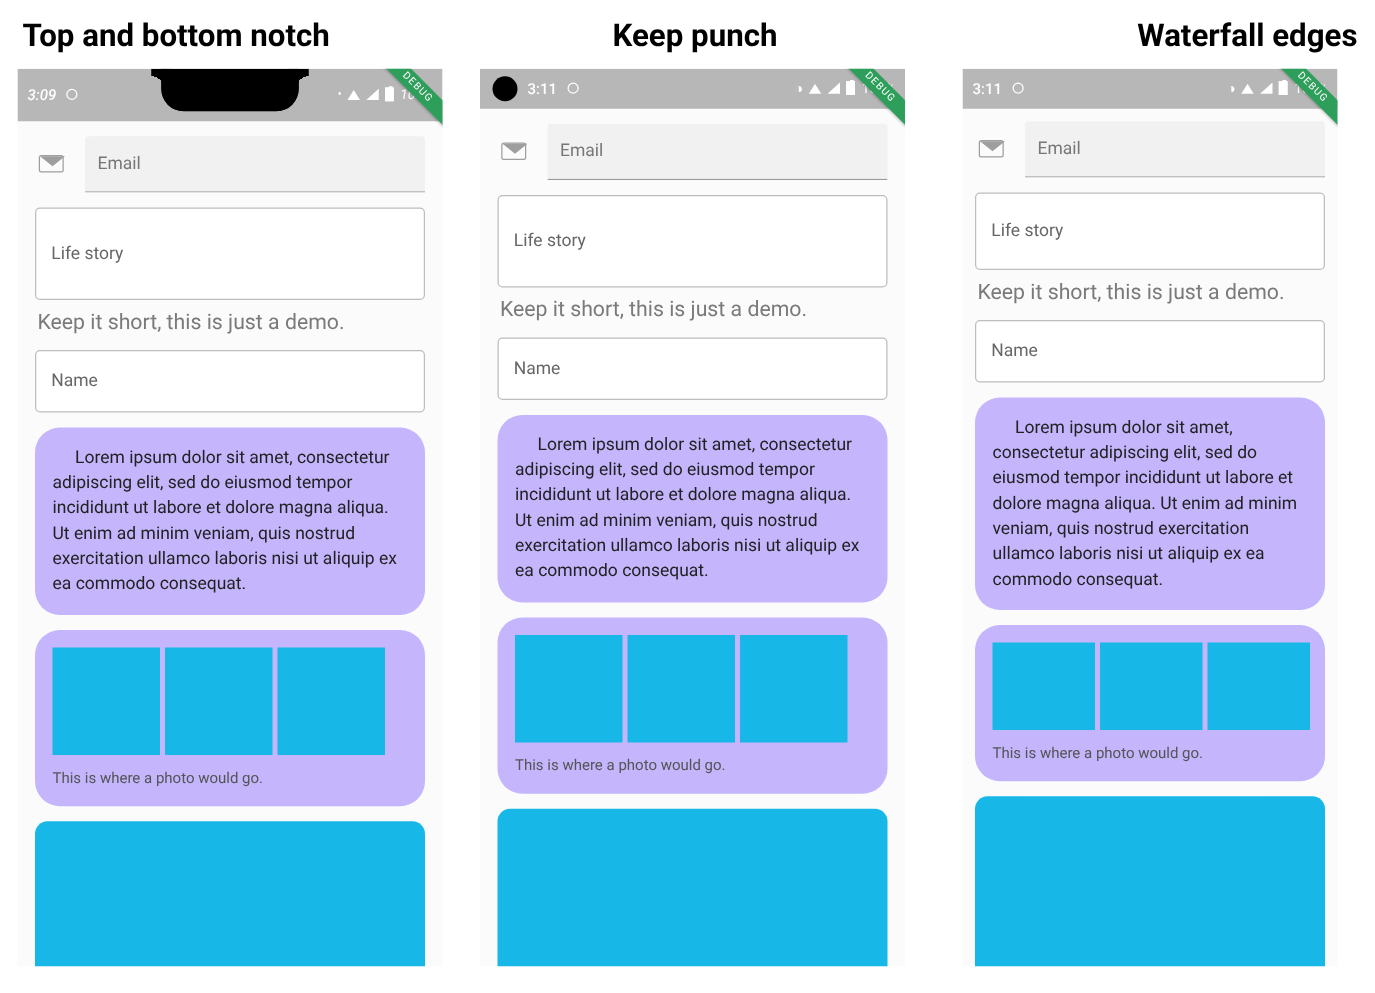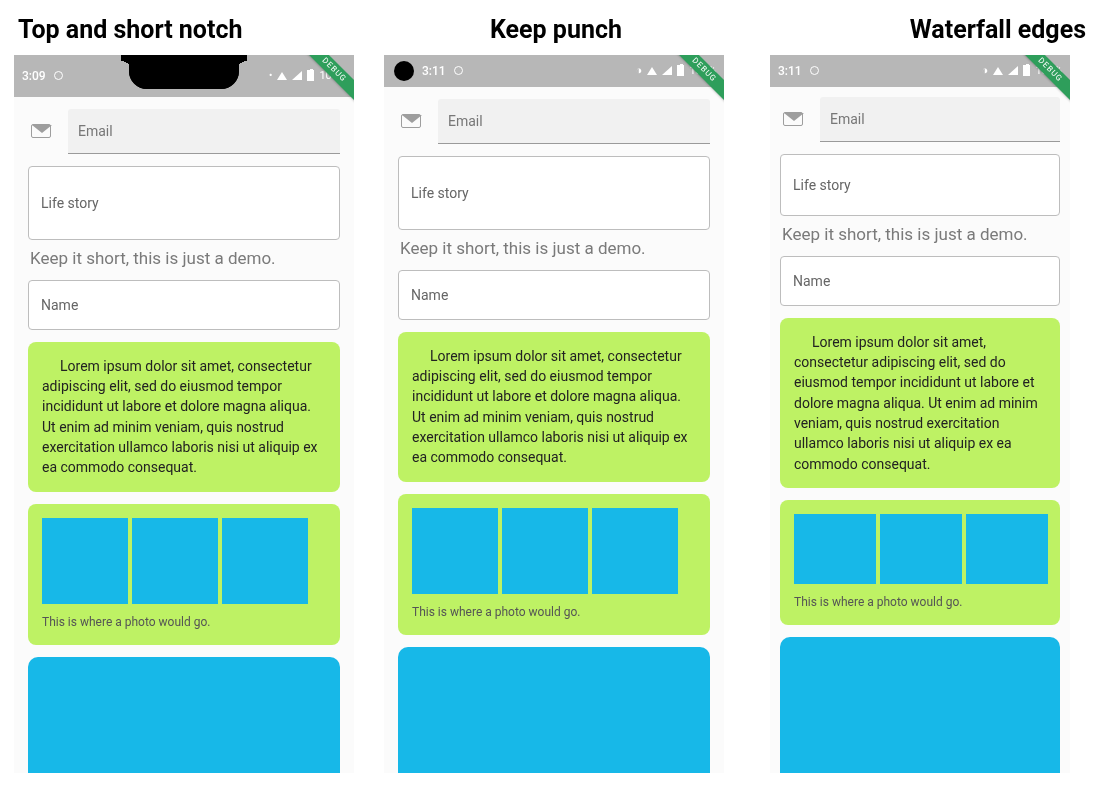--- a/index.html
+++ b/index.html
@@ -33,21 +33,21 @@
   .statusbar {
     height:32px;
     background:#b7b7b7;
     position:relative;
     display:flex;
     align-items:center;
     color:#fff;
     font-size:12px;
     padding:0 8px;
   }
-  .statusbar.tall { height:42px; }
+  .statusbar.tall { height:42px;font-style:italic; }
   
   .notch-top {
     position:absolute; left:50%; top:0; transform:translateX(-50%);
     width:110px; height:34px;
     background:#000;
     border-radius:0 0 18px 18px;
     box-shadow:0 0 0 1px #000 inset;
   }
   .notch-top::before, .notch-top::after{
     content:""; position:absolute; top:0; width:16px; height:16px; background:#000;
@@ -102,41 +102,41 @@
   }
   .tf-box {
     background:#fff; border:1px solid #bdbdbd; border-radius:4px;
     padding:28px 12px; font-size:14px; color:#666;
   }
   .tf-box.small { padding:16px 12px; }
   .helper {
     font-size:17px; color:#7a7a7a; margin-top:-4px; padding-left:2px;
   }
   .card {
-    background:#bef264; border-radius:8px; padding:14px 14px;
+    background:#c4b5fd; border-radius:20px; padding:14px 14px;
     font-size:14px; color:#222; line-height:1.45;
   }
   .card.indent p { text-indent:18px;}
   .thumbs { display:flex; gap:4px; }
   .thumb { flex:0 0 auto; width:86px; height:86px; background:#17b8e8;}
   .thumb-label{ font-size:12px; color:#555; margin-top:10px;}
   .bigimg { height:160px; background:#17b8e8; border-radius:10px; margin:0 14px; }
 
   
   .waterfall .content { padding:10px 10px 0 10px; }
   .waterfall .thumb { width:82px; height:70px;}
   .waterfall .bigimg { margin:0 10px;}
 </style>
 </head>
 <body>
 
 <div class="row">
 
   <div class="col">
-    <div class="title">Top and short notch</div>
+    <div class="title">Top and bottom notch</div>
     <div class="device">
       <div class="statusbar tall">
         <span class="sb-time">3:09</span>
         <span class="sb-pill"></span>
         <div class="notch-top"></div>
         <div class="sb-right">
           <span class="sb-dot">•</span>
           <span class="tri"></span>
           <span class="sig"></span>
           <span class="batt"></span>

